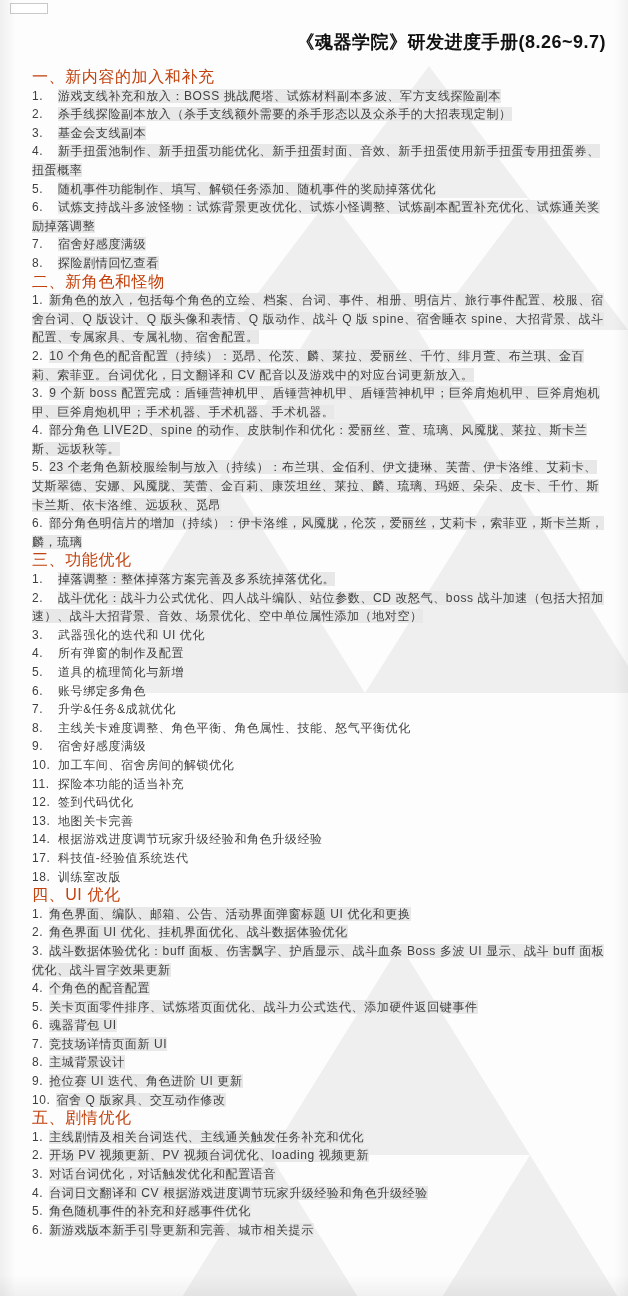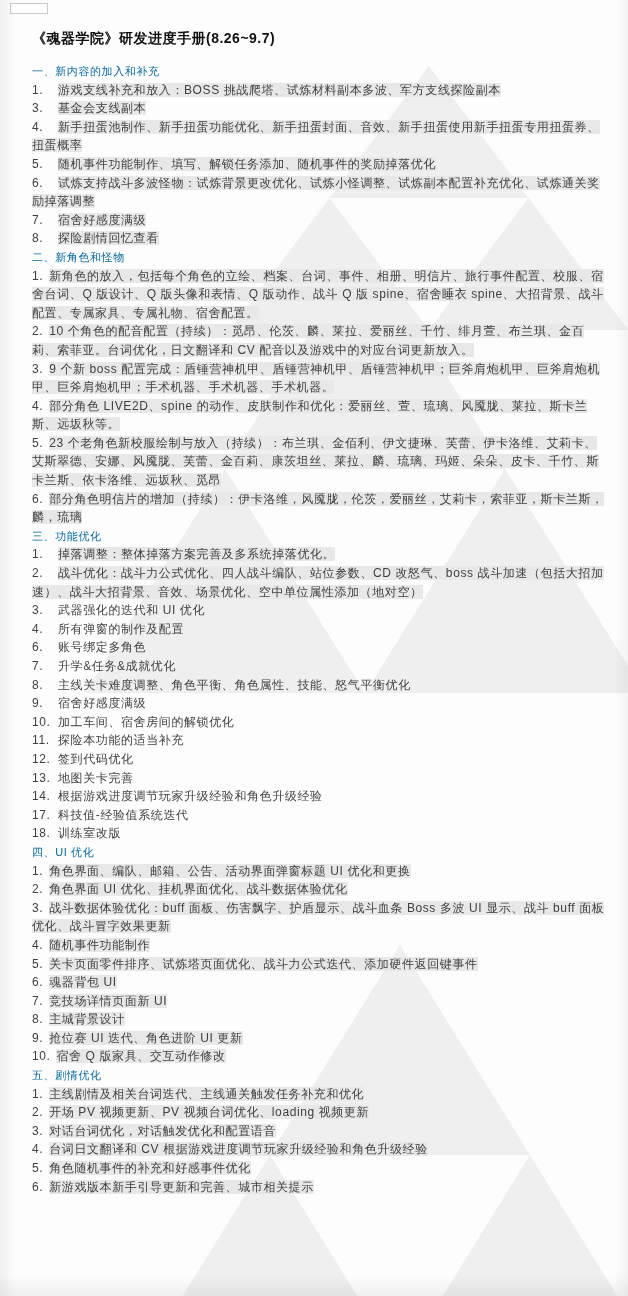--- a/index.html
+++ b/index.html
@@ -20,32 +20,32 @@
   .edge-bottom{position:absolute;left:0;bottom:0;width:100%;height:22px;
     background:linear-gradient(to top,rgba(0,0,0,.05),rgba(0,0,0,0));pointer-events:none;}
   .corner-box{position:absolute;left:10px;top:3px;width:36px;height:9px;
     border:1px solid #c9c9c9;background:#fff;}
   
   .wm{position:absolute;pointer-events:none;}
   
   #content{position:relative;padding:30px 22px 0 32px;}
   .doc-title{
     margin:0 0 14px 0;
-    text-align:left;
-    font-size:14px;
+    text-align:right;
+    font-size:18px;
     font-weight:bold;
     color:#111;
     letter-spacing:.5px;
   }
   .sec-heading{
     margin:0;
-    font-size:11px;
+    font-size:16px;
     line-height:18.6px;
     letter-spacing:.6px;
-    color:#0369a1;
+    color:#c2410c;
   }
   p.item{
     margin:0;
     font-size:12px;
     line-height:18.6px;
     letter-spacing:.6px;
     color:#3f3f3f;
   }
   .sec-wide .num{display:inline-block;min-width:26px;}
   .sec-narrow .num{display:inline;margin-right:6px;}
@@ -70,20 +70,21 @@
   </svg>
 
   <div class="corner-box"></div>
 
   <div id="content">
     <h1 class="doc-title">《魂器学院》研发进度手册(8.26~9.7)</h1>
     <div id="sections">
         <p class="sec-heading">一、新内容的加入和补充</p>
         <div class="sec-wide">
           <p class="item"><span class="num">1.</span><span class="txt hl">游戏支线补充和放入：BOSS 挑战爬塔、试炼材料副本多波、军方支线探险副本</span></p>
+          <p class="item"><span class="num">2.</span><span class="txt hl">杀手线探险副本放入（杀手支线额外需要的杀手形态以及众杀手的大招表现定制）</span></p>
           <p class="item"><span class="num">3.</span><span class="txt hl">基金会支线副本</span></p>
           <p class="item"><span class="num">4.</span><span class="txt hl">新手扭蛋池制作、新手扭蛋功能优化、新手扭蛋封面、音效、新手扭蛋使用新手扭蛋专用扭蛋券、扭蛋概率</span></p>
           <p class="item"><span class="num">5.</span><span class="txt hl">随机事件功能制作、填写、解锁任务添加、随机事件的奖励掉落优化</span></p>
           <p class="item"><span class="num">6.</span><span class="txt hl">试炼支持战斗多波怪物：试炼背景更改优化、试炼小怪调整、试炼副本配置补充优化、试炼通关奖励掉落调整</span></p>
           <p class="item"><span class="num">7.</span><span class="txt hl">宿舍好感度满级</span></p>
           <p class="item"><span class="num">8.</span><span class="txt hl">探险剧情回忆查看</span></p>
         </div>
         <p class="sec-heading">二、新角色和怪物</p>
         <div class="sec-narrow">
           <p class="item"><span class="num">1.</span><span class="txt hl">新角色的放入，包括每个角色的立绘、档案、台词、事件、相册、明信片、旅行事件配置、校服、宿舍台词、Q 版设计、Q 版头像和表情、Q 版动作、战斗 Q 版 spine、宿舍睡衣 spine、大招背景、战斗配置、专属家具、专属礼物、宿舍配置。</span></p>
@@ -92,38 +93,39 @@
           <p class="item"><span class="num">4.</span><span class="txt hl">部分角色 LIVE2D、spine 的动作、皮肤制作和优化：爱丽丝、萱、琉璃、风魇胧、莱拉、斯卡兰斯、远坂秋等。</span></p>
           <p class="item"><span class="num">5.</span><span class="txt hl">23 个老角色新校服绘制与放入（持续）：布兰琪、金佰利、伊文捷琳、芙蕾、伊卡洛维、艾莉卡、艾斯翠德、安娜、风魇胧、芙蕾、金百莉、康茨坦丝、莱拉、麟、琉璃、玛姬、朵朵、皮卡、千竹、斯卡兰斯、依卡洛维、远坂秋、觅昂</span></p>
           <p class="item"><span class="num">6.</span><span class="txt hl">部分角色明信片的增加（持续）：伊卡洛维，风魇胧，伦茨，爱丽丝，艾莉卡，索菲亚，斯卡兰斯，麟，琉璃</span></p>
         </div>
         <p class="sec-heading">三、功能优化</p>
         <div class="sec-wide">
           <p class="item"><span class="num">1.</span><span class="txt hl">掉落调整：整体掉落方案完善及多系统掉落优化。</span></p>
           <p class="item"><span class="num">2.</span><span class="txt hl">战斗优化：战斗力公式优化、四人战斗编队、站位参数、CD 改怒气、boss 战斗加速（包括大招加速）、战斗大招背景、音效、场景优化、空中单位属性添加（地对空）</span></p>
           <p class="item"><span class="num">3.</span><span class="txt">武器强化的迭代和 UI 优化</span></p>
           <p class="item"><span class="num">4.</span><span class="txt">所有弹窗的制作及配置</span></p>
+          <p class="item"><span class="num">5.</span><span class="txt">道具的梳理简化与新增</span></p>
           <p class="item"><span class="num">6.</span><span class="txt">账号绑定多角色</span></p>
           <p class="item"><span class="num">7.</span><span class="txt">升学&amp;任务&amp;成就优化</span></p>
           <p class="item"><span class="num">8.</span><span class="txt">主线关卡难度调整、角色平衡、角色属性、技能、怒气平衡优化</span></p>
           <p class="item"><span class="num">9.</span><span class="txt">宿舍好感度满级</span></p>
           <p class="item"><span class="num">10.</span><span class="txt">加工车间、宿舍房间的解锁优化</span></p>
           <p class="item"><span class="num">11.</span><span class="txt">探险本功能的适当补充</span></p>
           <p class="item"><span class="num">12.</span><span class="txt">签到代码优化</span></p>
           <p class="item"><span class="num">13.</span><span class="txt">地图关卡完善</span></p>
           <p class="item"><span class="num">14.</span><span class="txt">根据游戏进度调节玩家升级经验和角色升级经验</span></p>
           <p class="item"><span class="num">17.</span><span class="txt">科技值-经验值系统迭代</span></p>
           <p class="item"><span class="num">18.</span><span class="txt">训练室改版</span></p>
         </div>
         <p class="sec-heading">四、UI 优化</p>
         <div class="sec-narrow">
           <p class="item"><span class="num">1.</span><span class="txt hl">角色界面、编队、邮箱、公告、活动界面弹窗标题 UI 优化和更换</span></p>
           <p class="item"><span class="num">2.</span><span class="txt hl">角色界面 UI 优化、挂机界面优化、战斗数据体验优化</span></p>
           <p class="item"><span class="num">3.</span><span class="txt hl">战斗数据体验优化：buff 面板、伤害飘字、护盾显示、战斗血条 Boss 多波 UI 显示、战斗 buff 面板优化、战斗冒字效果更新</span></p>
-          <p class="item"><span class="num">4.</span><span class="txt hl">随机事件功能制作</span></p>
+          <p class="item"><span class="num">4.</span><span class="txt hl">个角色的配音配置</span></p>
           <p class="item"><span class="num">5.</span><span class="txt hl">关卡页面零件排序、试炼塔页面优化、战斗力公式迭代、添加硬件返回键事件</span></p>
           <p class="item"><span class="num">6.</span><span class="txt hl">魂器背包 UI</span></p>
           <p class="item"><span class="num">7.</span><span class="txt hl">竞技场详情页面新 UI</span></p>
           <p class="item"><span class="num">8.</span><span class="txt hl">主城背景设计</span></p>
           <p class="item"><span class="num">9.</span><span class="txt hl">抢位赛 UI 迭代、角色进阶 UI 更新</span></p>
           <p class="item"><span class="num">10.</span><span class="txt hl">宿舍 Q 版家具、交互动作修改</span></p>
         </div>
         <p class="sec-heading">五、剧情优化</p>
         <div class="sec-narrow">
           <p class="item"><span class="num">1.</span><span class="txt hl">主线剧情及相关台词迭代、主线通关触发任务补充和优化</span></p>

